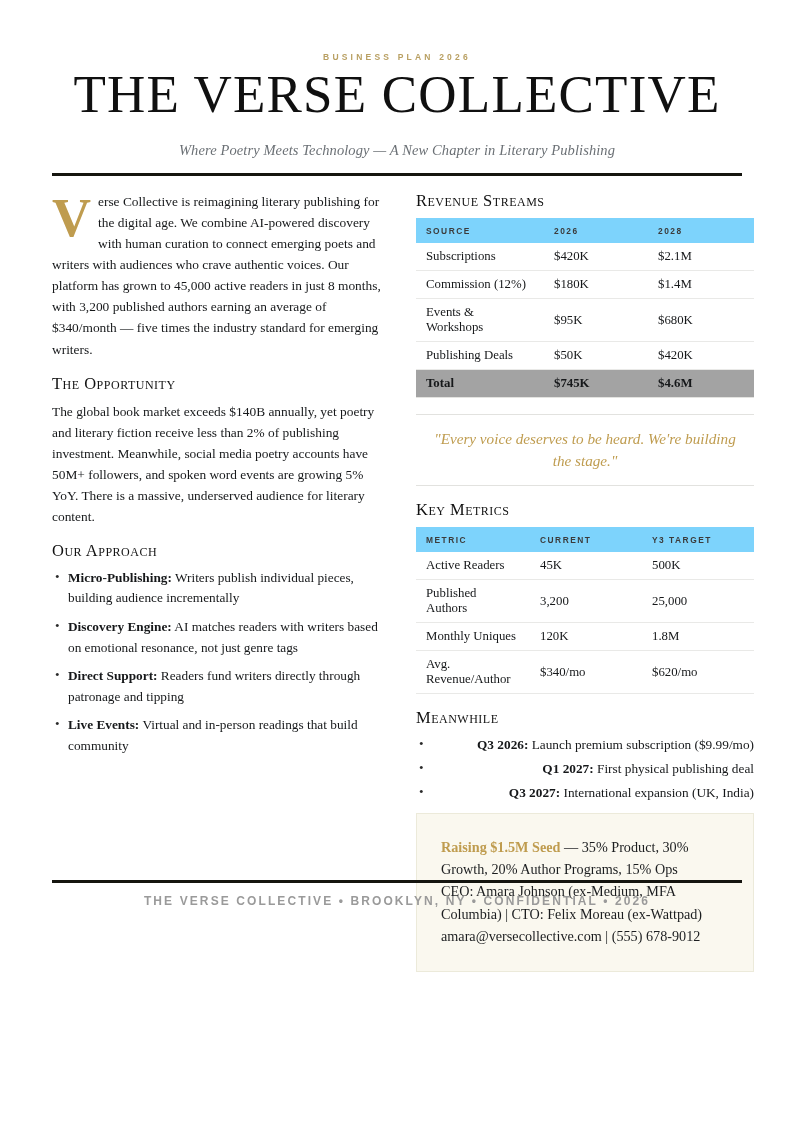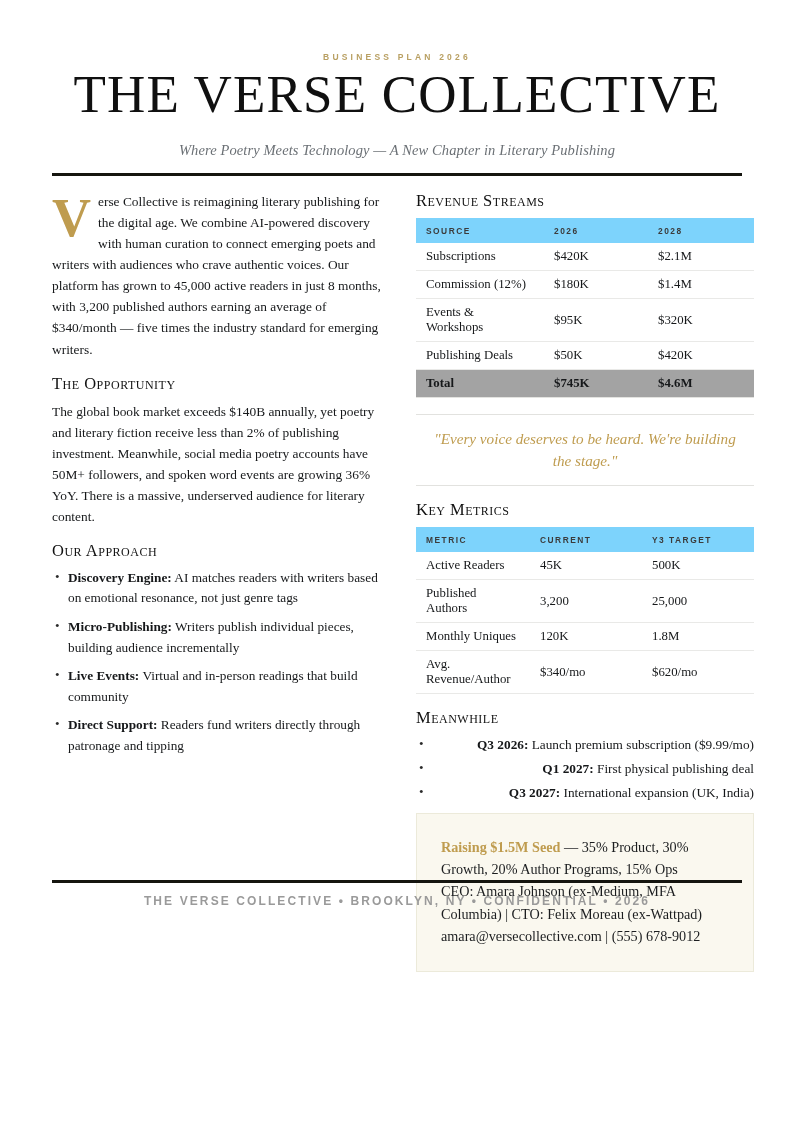--- a/index.html
+++ b/index.html
@@ -229,28 +229,28 @@
 
   <div class="columns">
 
     <div class="col-left">
 
       <p class="body lead">
         <span class="dropcap">V</span><span>erse Collective is reimagining literary publishing for the digital age. We combine AI-powered discovery with human curation to connect emerging poets and writers with audiences who crave authentic voices. Our platform has grown to 45,000 active readers in just 8 months, with 3,200 published authors earning an average of $340/month — five times the industry standard for emerging writers.</span>
       </p>
 
       <h2 class="sec">The Opportunity</h2>
-      <p class="body">The global book market exceeds $140B annually, yet poetry and literary fiction receive less than 2% of publishing investment. Meanwhile, social media poetry accounts have 50M+ followers, and spoken word events are growing 36% YoY. There is a massive, underserved audience for literary content.</p>
+      <p class="body">The global book market exceeds $140B annually, yet poetry and literary fiction receive less than 2% of publishing investment. Meanwhile, social media poetry accounts have 50M+ followers, and spoken word events are growing 5% YoY. There is a massive, underserved audience for literary content.</p>
 
       <h2 class="sec">Our Approach</h2>
       <ul class="bullets">
+        <li><b>Micro-Publishing:</b><span> Writers publish individual pieces, building audience incrementally</span></li>
         <li><b>Discovery Engine:</b><span> AI matches readers with writers based on emotional resonance, not just genre tags</span></li>
-        <li><b>Micro-Publishing:</b><span> Writers publish individual pieces, building audience incrementally</span></li>
+        <li><b>Direct Support:</b><span> Readers fund writers directly through patronage and tipping</span></li>
         <li><b>Live Events:</b><span> Virtual and in-person readings that build community</span></li>
-        <li><b>Direct Support:</b><span> Readers fund writers directly through patronage and tipping</span></li>
       </ul>
     </div>
 
     <div class="col-right">
 
       <h2 class="sec">Revenue Streams</h2>
 
       <table class="data">
         <thead>
           <tr>
@@ -266,21 +266,21 @@
             <td>$2.1M</td>
           </tr>
           <tr>
             <td>Commission (12%)</td>
             <td>$180K</td>
             <td>$1.4M</td>
           </tr>
           <tr>
             <td>Events &amp; Workshops</td>
             <td>$95K</td>
-            <td>$320K</td>
+            <td>$680K</td>
           </tr>
           <tr>
             <td>Publishing Deals</td>
             <td>$50K</td>
             <td>$420K</td>
           </tr>
           <tr class="total">
             <td>Total</td>
             <td>$745K</td>
             <td>$4.6M</td>

